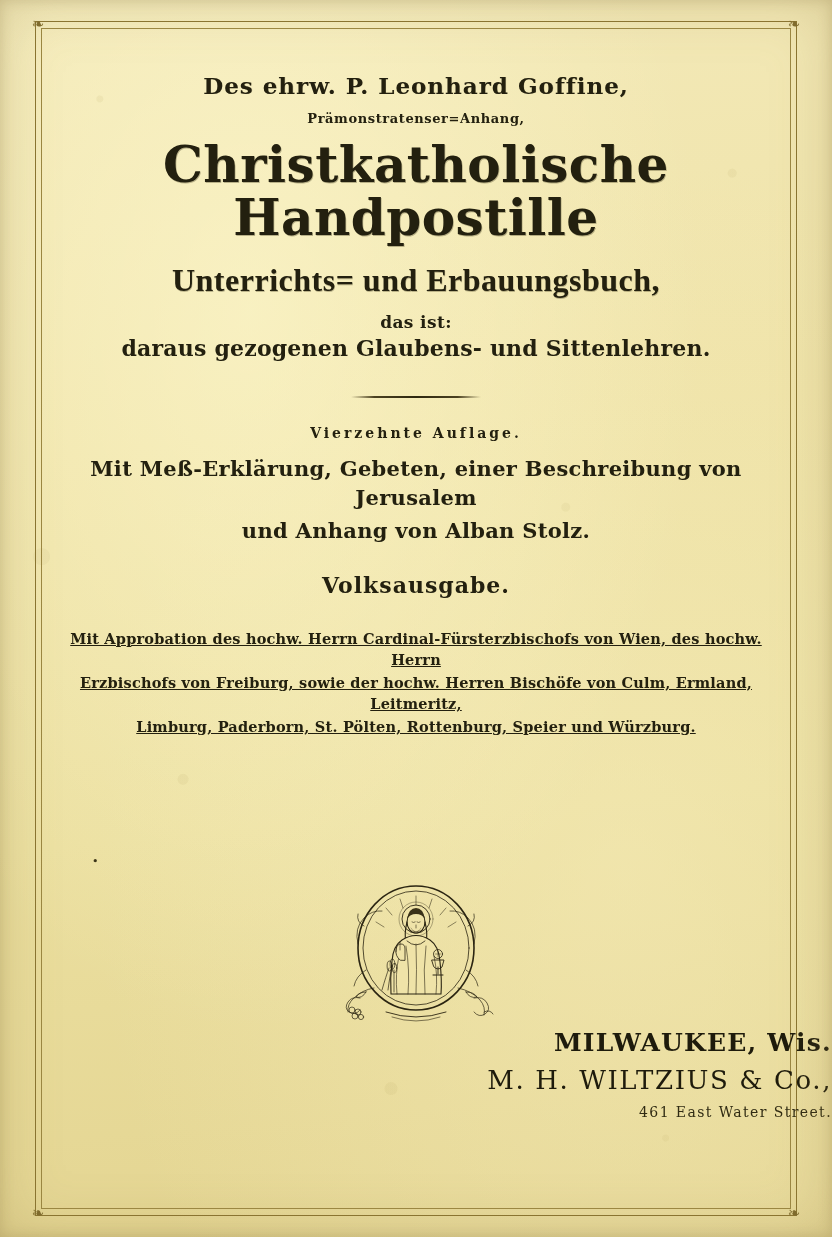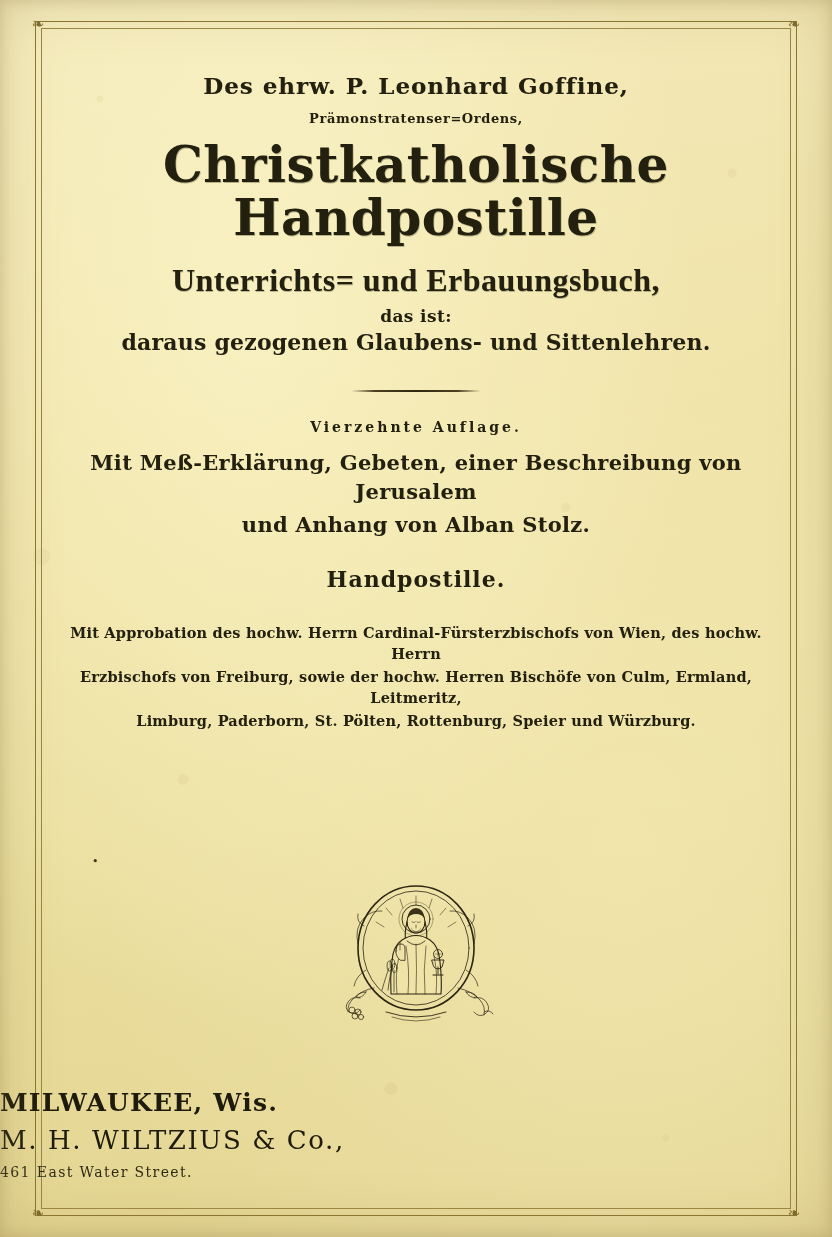--- a/index.html
+++ b/index.html
@@ -115,21 +115,21 @@
   }
   .title-sub {
     font-size: 32px;
     margin-top: 18px;
     letter-spacing: 0.5px;
     text-shadow: 0.5px 0.5px 0 rgba(40,32,8,0.28);
     font-family: Liberation Serif, serif;
   }
   .word-dasist {
     font-size: 17px;
-    margin-top: 7px;
+    margin-top: 13px;
   }
   .blurb {
     font-size: 22px;
     line-height: 1.32;
     margin-top: 16px;
     letter-spacing: 0.2px;
   }
   .rule-orn {
     width: 130px;
     height: 10px;
@@ -163,20 +163,21 @@
     font-size: 22px;
     letter-spacing: 1px;
     margin-top: 26px;
   }
   .approbation {
     font-size: 14.5px;
     line-height: 1.45;
     margin-top: 30px;
     letter-spacing: 0.2px;
     padding: 0 2px;
+    text-decoration: underline;
   }
   .stray-mark {
     position: absolute;
     left: 32px;
     top: 795px;
     font-size: 11px;
     color: #3b3418;
   }
 
   
@@ -189,22 +190,22 @@
   .vignette {
     display: inline-block;
     width: 216px;
     height: 170px;
   }
 
   
   .imprint {
     position: absolute;
     left: 0; right: 0;
-    top: 1088px;
-    text-align: left;
+    top: 1028px;
+    text-align: right;
     color: #1e1b0c;
   }
   .imprint-city {
     font-family: "DejaVu Serif", serif;
     font-weight: bold;
     font-size: 25px;
     letter-spacing: 1.2px;
   }
   .imprint-pub {
     font-family: "DejaVu Serif", serif;
@@ -233,40 +234,40 @@
 
   <div class="corner tl">❧</div>
   <div class="corner tr">❧</div>
   <div class="corner bl">❧</div>
   <div class="corner br">❧</div>
 
   <div class="content">
 
     <div class="fraktur line-author">Des ehrw. P. Leonhard Goffine,</div>
 
-    <div class="fraktur line-order">Prämonstratenser=Ordens,</div>
+    <div class="fraktur line-order">Prämonstratenser=Anhang,</div>
 
     <div class="fraktur title-main">Christkatholische Handpostille</div>
 
 
     <div class="fraktur title-sub">Unterrichts= und Erbauungsbuch,</div>
 
     <div class="fraktur word-dasist">das ist:</div>
 
     <div class="fraktur blurb" style="margin-top:2px;">daraus gezogenen Glaubens- und Sittenlehren.</div>
 
     <div class="rule-orn"></div>
 
     <div class="fraktur edition">Vierzehnte Auflage.</div>
 
     <div class="fraktur extras">Mit Meß-Erklärung, Gebeten, einer Beschreibung von Jerusalem</div>
     <div class="fraktur extras" style="margin-top:4px;">und Anhang von Alban Stolz.</div>
 
 
-    <div class="fraktur popular">Handpostille.</div>
+    <div class="fraktur popular">Volksausgabe.</div>
 
     <div class="fraktur approbation">Mit Approbation des hochw. Herrn Cardinal-Fürsterzbischofs von Wien, des hochw. Herrn</div>
     <div class="fraktur approbation" style="margin-top:2px;">Erzbischofs von Freiburg, sowie der hochw. Herren Bischöfe von Culm, Ermland, Leitmeritz,</div>
     <div class="fraktur approbation" style="margin-top:2px;">Limburg, Paderborn, St. Pölten, Rottenburg, Speier und Würzburg.</div>
 
     <div class="stray-mark">•</div>
   </div>
 
   <div class="vignette-wrap">
     <svg class="vignette" viewBox="0 0 216 170">

